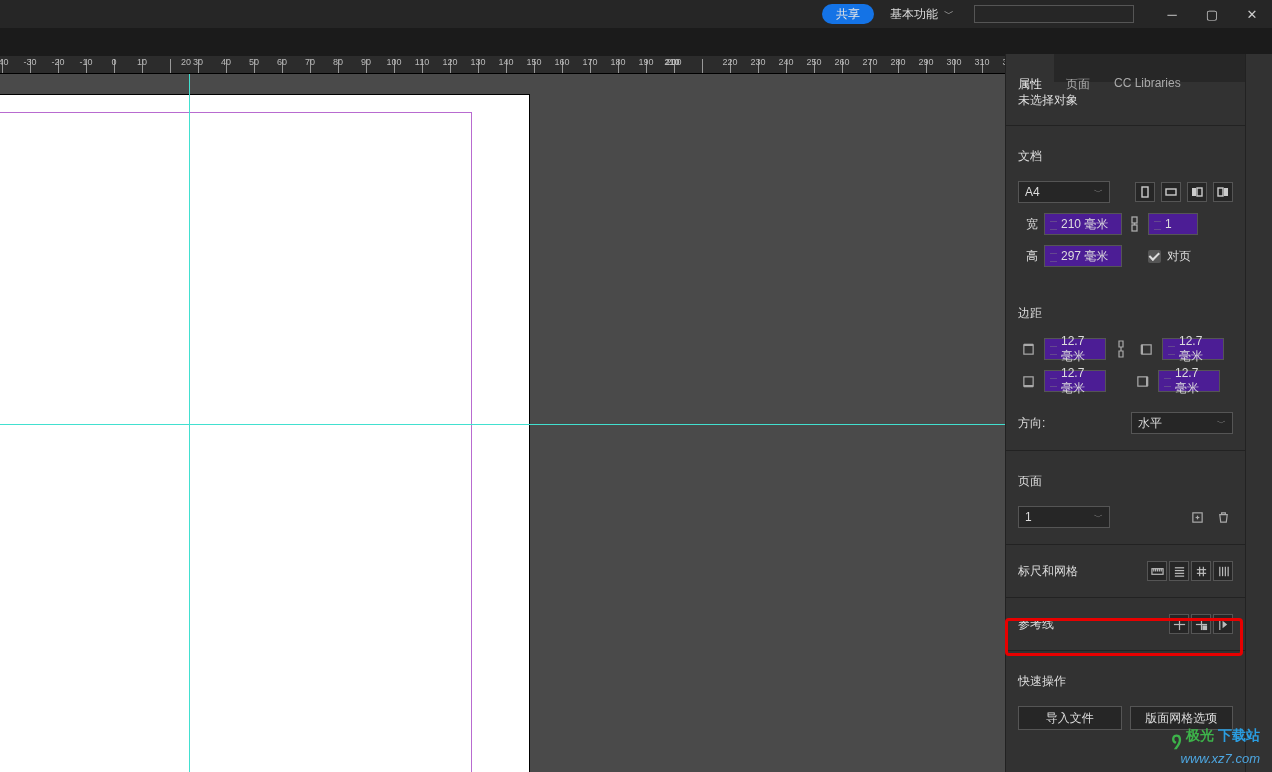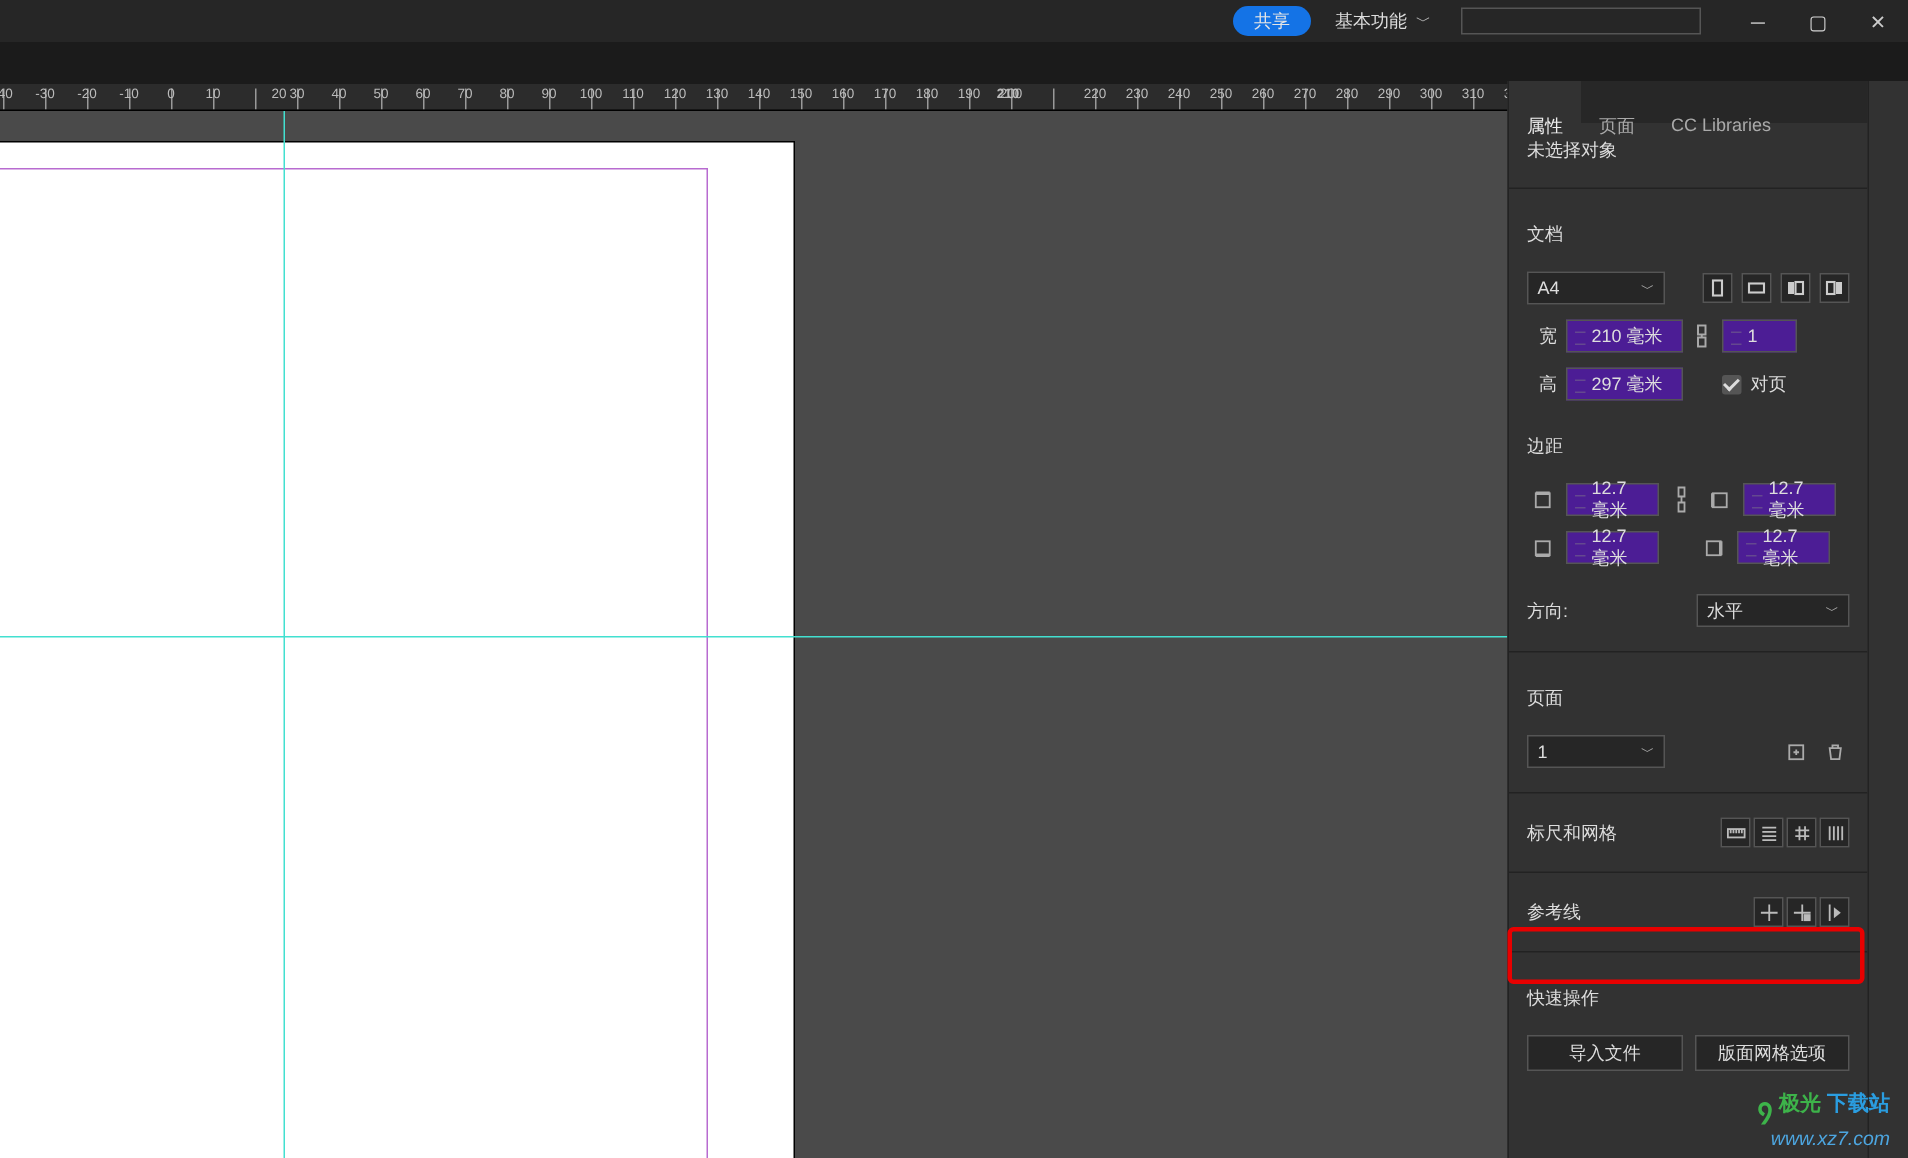--- a/index.html
+++ b/index.html
@@ -437,21 +437,21 @@
       <div class="field spinner" style="width:50px;">1</div>
     </div>
     <div class="row">
       <span class="col-label">高</span>
       <div class="field spinner" style="width:78px;">297 毫米</div>
       <span style="width:14px;"></span>
       <span class="chk on"></span>
       <span>对页</span>
     </div>
 
-    <div class="sec-head" style="margin-top:12px;">边距</div>
+    <div class="sec-head" style="margin-top:28px;">边距</div>
     <div class="row">
       <span class="icon-btn plain">
           <svg viewBox="0 0 14 14">
             <rect x="2" y="2" width="10" height="10"></rect>
             <line x1="2" y1="2" x2="12" y2="2" stroke-width="2.5"></line>
           </svg>
         </span>
       <div class="field spinner" style="width:62px;">12.7 毫米</div>
       <span class="link-icon" style="margin:0 2px;">
         <svg width="10" height="18" viewBox="0 0 10 18" stroke="#aaa" fill="none" stroke-width="1.2">

